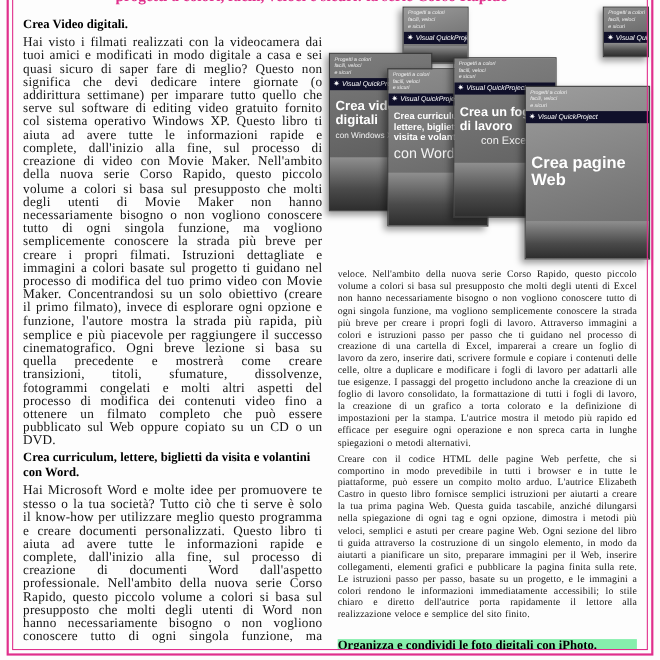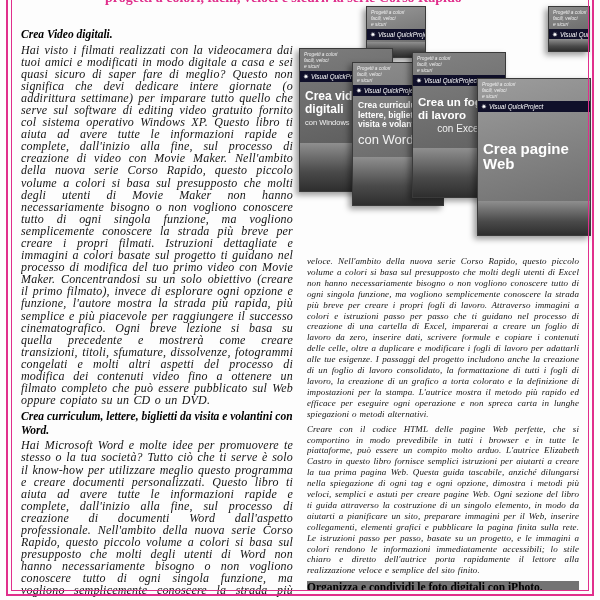--- a/index.html
+++ b/index.html
@@ -12,31 +12,31 @@
   .border-outer{position:absolute;left:6px;right:6px;top:-20px;bottom:4px;
     border:2px solid var(--accent,#e02f8c);pointer-events:none;z-index:50;}
   .border-inner{position:absolute;left:11px;right:11px;top:-20px;bottom:9px;
     border:1px solid var(--accent,#e02f8c);pointer-events:none;z-index:50;}
   
   .top-clip{position:absolute;top:0;left:105px;width:420px;height:7px;overflow:hidden;z-index:10;}
   .top-clip span{display:block;margin-top:-10px;font-size:14px;line-height:16px;
     font-weight:bold;color:var(--accent,#e02f8c);white-space:nowrap;}
   
   .cols{position:absolute;left:21px;top:16px;width:558px;height:578px;z-index:5;}
-  .col{position:absolute;top:12px;overflow:hidden;font-style:italic;}
+  .col{position:absolute;top:0;overflow:hidden;}
   .col-left{left:0;width:272px;height:570px;}
   .col-right{left:286px;width:272px;height:560px;}
   .sec-h{margin:0 0 2px 0;font-size:11.5px;line-height:13.5px;font-weight:bold;color:#000;}
   .body{margin:0 0 4px 0;text-align:justify;hyphens:auto;}
   .col-left .body{font-size:12px;line-height:12.1px;letter-spacing:.2px;word-spacing:1px;}
   .col-right .body{font-size:9px;line-height:10.9px;letter-spacing:.1px;word-spacing:.6px;}
   .covers-spacer{height:228px;}
   
   .bottom-clip{position:absolute;left:307px;top:581px;width:272px;height:9px;overflow:hidden;
-    z-index:40;background:#737373;}
+    z-index:40;background:#86efac;}
   .bottom-clip span{display:block;font-weight:bold;font-size:11.5px;line-height:13px;color:#000;white-space:nowrap;}
   
   .covers{position:absolute;left:296px;top:0;width:296px;height:240px;z-index:30;}
   .cover{position:absolute;color:#fff;overflow:hidden;border:1px solid #3a3a3a;
     box-shadow:-3px 3px 6px rgba(0,0,0,.4);font-family:"Liberation Sans", sans-serif;}
   .tagline{padding:3px 0 1px 4px;}
   .tagline span{display:block;font-size:4.8px;line-height:5.8px;font-style:italic;color:#f0f0f0;}
   .band{display:flex;align-items:center;gap:2px;background:#10102a;padding:2px 3px;
     margin-top:1px;white-space:nowrap;overflow:hidden;}
   .band .star{font-size:7px;line-height:7px;color:#fff;}

